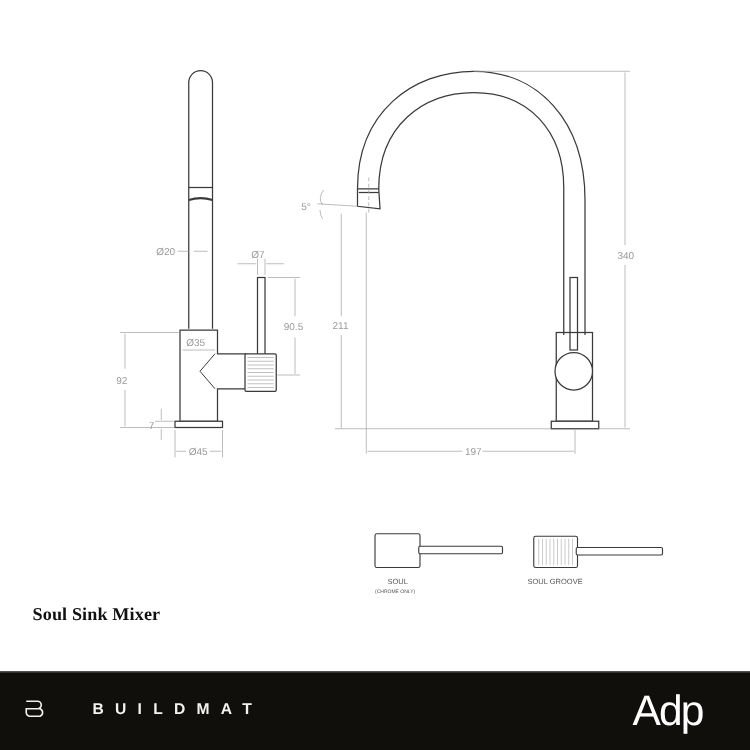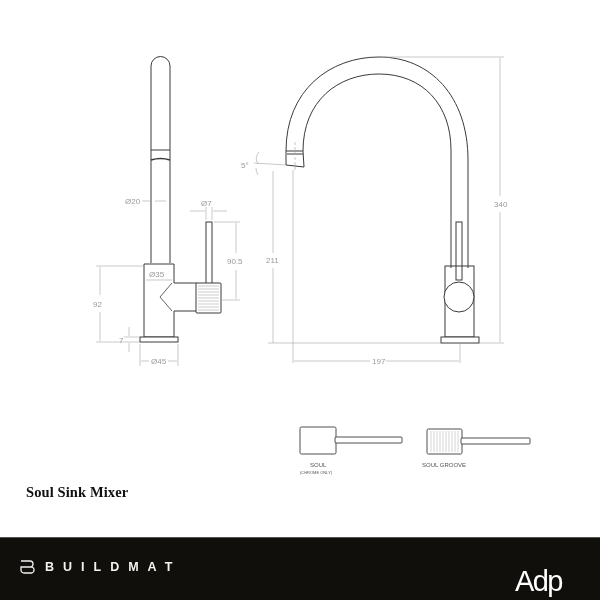--- a/index.html
+++ b/index.html
@@ -17,30 +17,30 @@
       font-family: Liberation Serif, serif;
       font-weight: bold; font-size: 14.5px; color: #111;
       letter-spacing: 0.1px;
     }
     .footer {
       position: absolute; left: 0; top: 537px; width: 600px; height: 63px;
       background: #110f0c;
       border-top: 1px solid #555;
     }
     .brand {
-      position: absolute; left: 20px; top: 22px; display: flex; align-items: center;
+      position: absolute; left: 20px; top: 22px; display: flex; align-items: center; gap: 29px;
     }
     .brand-text {
       color: #f2f2f2; font-family: "Liberation Sans", sans-serif; font-weight: bold;
       font-size: 12.5px; letter-spacing: 9px; margin-left: 8px;
     }
     .adp {
-      position: absolute; right: 38px; top: 27px;
+      position: absolute; right: 38px; top: 12px;
       color: #ffffff; font-family: "Liberation Sans", sans-serif;
-      font-size: 29px; letter-spacing: -1.5px;
+      font-size: 34px; letter-spacing: -1.5px;
     }
   </style>
 </head>
 <body>
 
 <svg class="drawing" width="600" height="480" viewBox="0 0 600 480" xmlns="http://www.w3.org/2000/svg">
 
   <g fill="none" stroke="#3a3a3a" stroke-width="1">
 
     <path d="M151,263 L151,66 A9.5,9.5 0 0 1 170,66 L170,263"></path>

